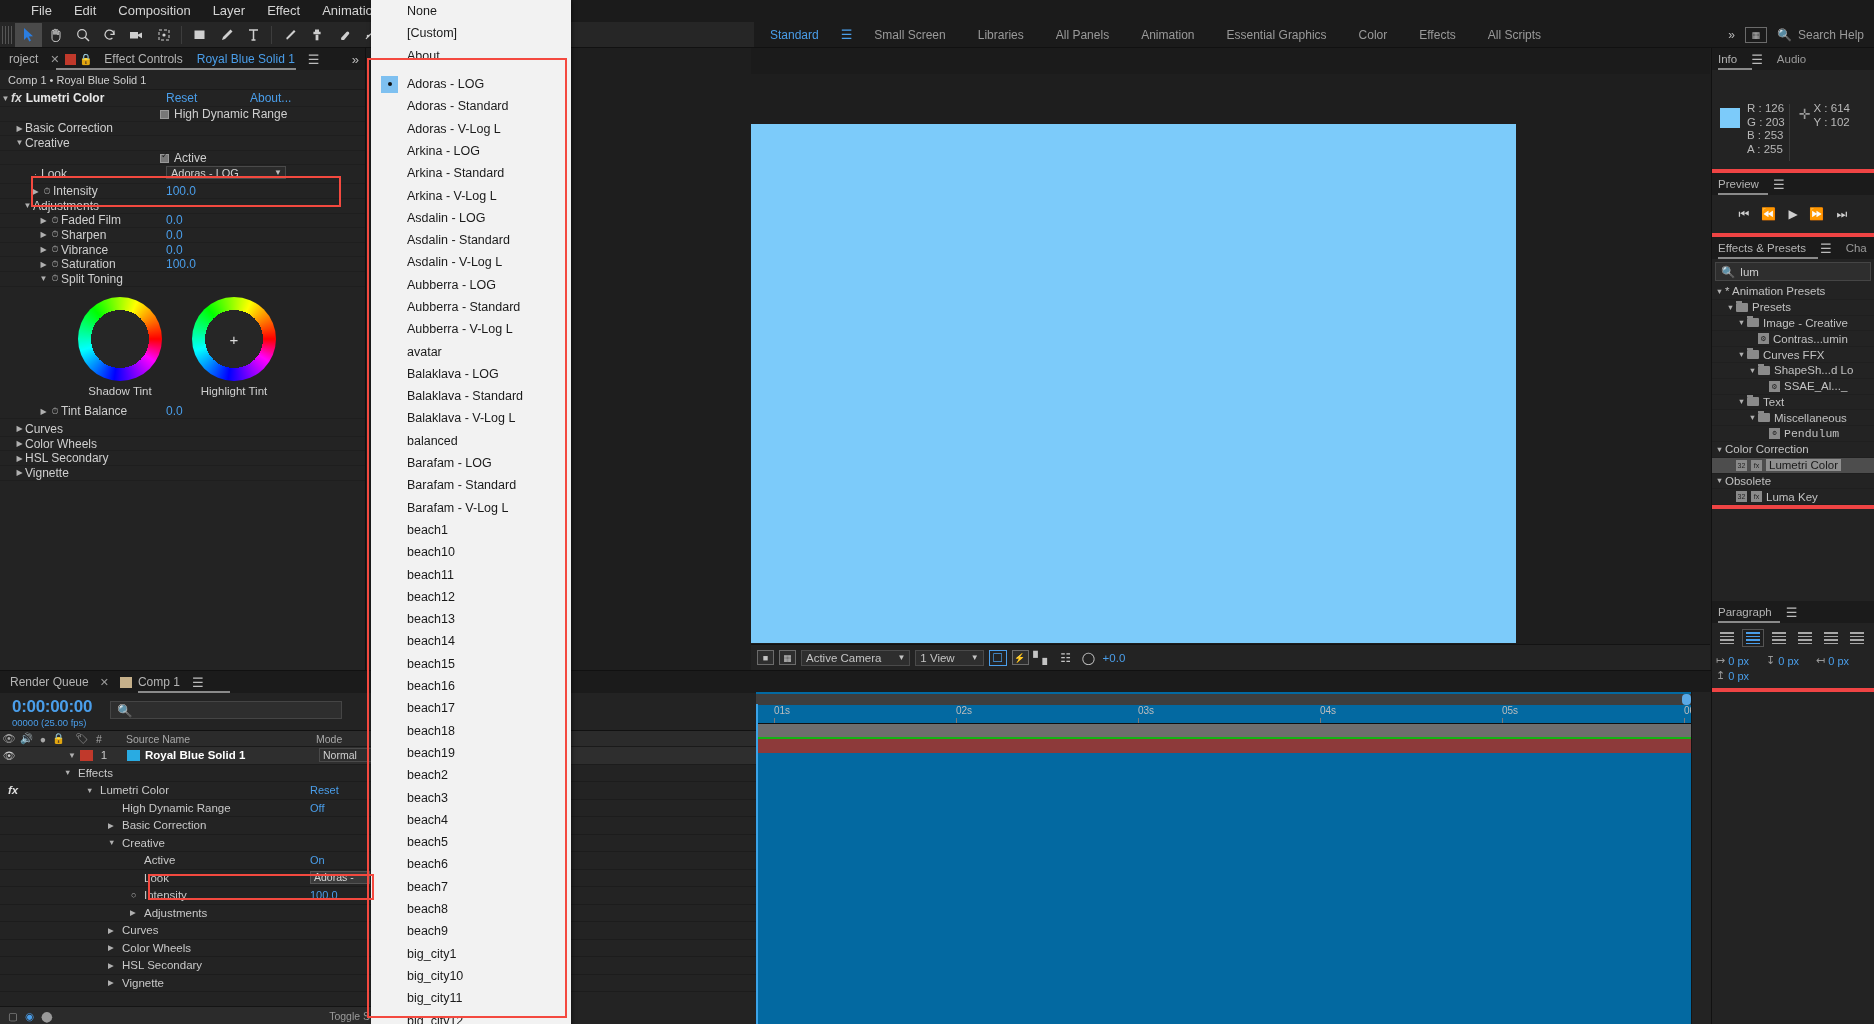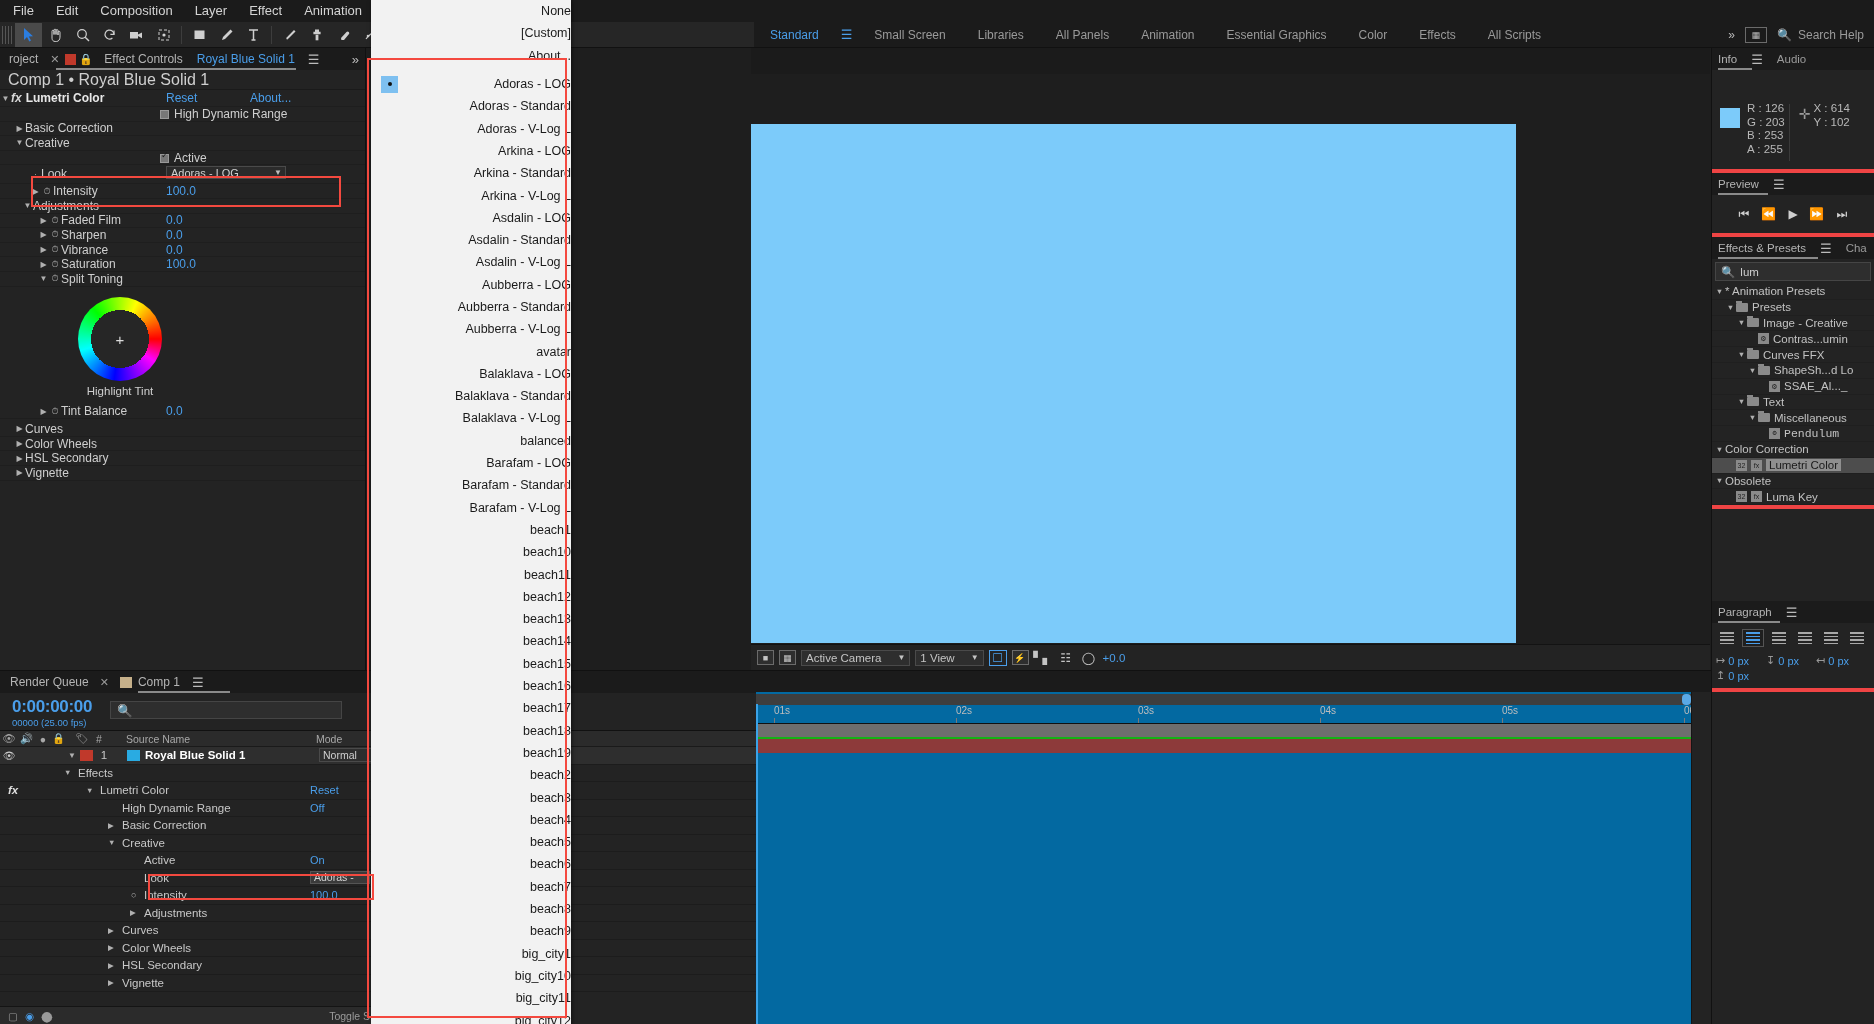--- a/index.html
+++ b/index.html
@@ -6,21 +6,21 @@
   html,body {
     width:1874px; height:1024px; overflow:hidden;
     background:#1e1e1e; color:#c8c8c8;
     font-family:"Liberation Sans", sans-serif; font-size:12.5px;
   }
   #app { position:relative; width:1874px; height:1024px; }
 
   
   .menubar {
     position:absolute; left:0; top:0; width:1874px; height:22px;
-    background:#1b1b1b; display:flex; align-items:flex-end; padding-left:2px;
+    background:#1b1b1b; display:flex; align-items:flex-end; padding-left:20px;
   }
   .menubar .mi { padding:0 11px; font-size:13px; color:#d4d4d4; line-height:22px; cursor:default; }
 
   
   .toolbar {
     position:absolute; left:0; top:22px; width:1874px; height:26px;
     background:#262626; border-bottom:1px solid #111; display:flex; align-items:center;
   }
   .grip { width:10px; height:18px; margin:0 3px 0 2px;
     background:repeating-linear-gradient(to right,#555 0 1px,transparent 1px 3px); }
@@ -47,21 +47,21 @@
   .paneltabs { height:22px; background:#1b1b1b; display:flex; align-items:center;
                font-size:12px; color:#b4b4b4; padding-left:2px; position:relative;}
   .paneltabs .ptab { padding:0 7px; line-height:22px; }
   .paneltabs .ptab.act { color:#b4b4b4; }
   .tabunder { position:absolute; left:56px; bottom:0; width:240px; height:2px; background:#8a8a8a; }
   .closex { color:#9a9a9a; padding:0 5px; font-size:11px;}
   .swatch-red { width:11px; height:11px; background:#c0392b; display:inline-block; }
   .lockicon { font-size:11px; color:#cfcfcf; padding:0 4px;}
   .blue { color:#4a9eea; }
   .menuicon { color:#bbb; font-size:13px; padding:0 6px; }
-  .ec-sub { height:20px; font-size:16px; color:#cfcfcf; padding-left:8px; line-height:20px;
+  .ec-sub { height:20px; font-size:11px; color:#cfcfcf; padding-left:8px; line-height:20px;
             background:#232323; border-bottom:1px solid #1a1a1a;}
   .ec-body { position:relative; font-size:12px; }
   .row { height:14.6px; display:flex; align-items:center; position:relative;
          border-bottom:1px solid #1e1e1e; }
   .row .lbl { color:#cfcfcf; white-space:nowrap; }
   .row .val { position:absolute; left:166px; color:#4a9eea; }
   .tri { display:inline-block; width:11px; text-align:center; color:#b0b0b0; font-size:8px; }
   .stopw { display:inline-block; width:12px; text-align:center; color:#b0b0b0; font-size:9px;}
   .fxicon { font-style:italic; font-weight:bold; color:#d8d8d8; margin-right:4px; font-size:12px;}
   .chk { width:9px; height:9px; border:1px solid #999; display:inline-block;
@@ -184,21 +184,21 @@
   .redbar { height:14px; background:#8d3a3a; }
   .playhead { position:absolute; left:0; top:12px; width:2px; bottom:0; background:#3aa3e8; }
   .rightstrip { position:absolute; right:0; top:0; width:20px; bottom:0; background:#232323;
                 border-left:1px solid #151515;}
 
   
   .dropdown { position:absolute; left:371px; top:0px; width:200px; background:#f2f2f2;
               color:#1a1a1a; font-size:12.5px; z-index:50;
               box-shadow:1px 1px 4px rgba(0,0,0,.5); }
   .ditem { height:22.3px; display:flex; align-items:center; padding-left:36px; position:relative;
-           white-space:nowrap; font-family:"Liberation Sans", sans-serif;justify-content:flex-end; }
+           white-space:nowrap; font-family:"Liberation Sans", sans-serif; }
   .ditem .bulletbox { position:absolute; left:10px; top:3px; width:17px; height:17px; background:#7ec0f0;
                       display:flex; align-items:center; justify-content:center; }
   .ditem .bulletbox::after{content:""; width:4px; height:4px; border-radius:50%; background:#111;}
   .dsep { height:6px; }
   
   .redbox { position:absolute; border:2px solid #f4493f; pointer-events:none; z-index:60; }
 </style>
 </head>
 <body>
 
@@ -405,20 +405,24 @@
         <span class="lbl">Saturation</span>
         <span class="val">100.0</span>
       </div>
       <div class="row">
         <span class="tri" style="margin-left:38px">▼</span>
         <span class="stopw">⏱</span>
         <span class="lbl">Split Toning</span>
       </div>
 
       <div class="wheels">
+        <div class="wheelwrap">
+          <div class="cwheel"></div>
+          <div class="wlabel">Shadow Tint</div>
+        </div>
         <div class="wheelwrap">
           <div class="cwheel">
               <span class="plus">+</span>
             </div>
           <div class="wlabel">Highlight Tint</div>
         </div>
       </div>
 
       <div class="row" style="margin-top:8px">
         <span class="tri" style="margin-left:38px">▶</span>

